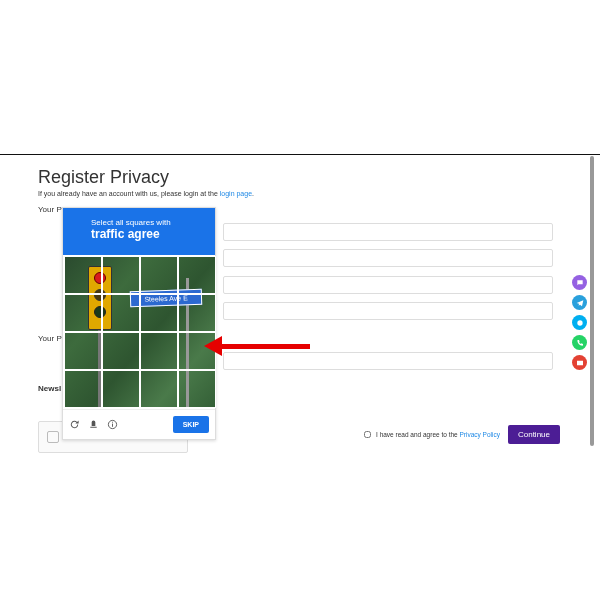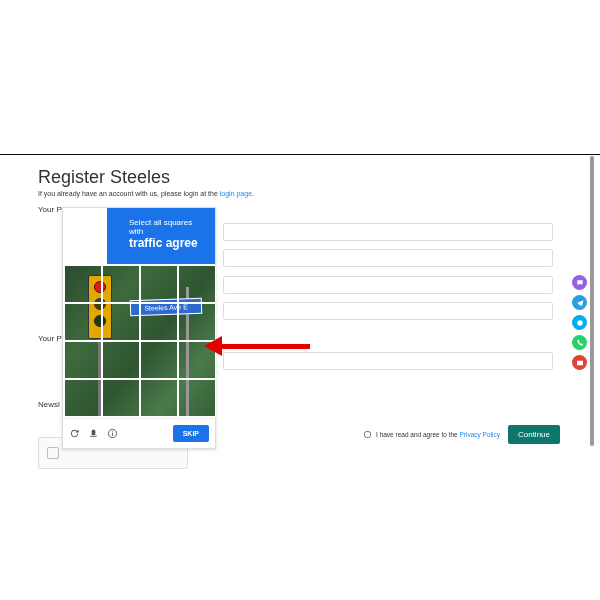--- a/index.html
+++ b/index.html
@@ -6,32 +6,32 @@
     body { font-family: Arial, Helvetica, sans-serif; background: #fff; width: 600px; height: 600px; overflow: hidden; position: relative; }
     .page-shell { position: absolute; top: 0; left: 0; right: 0; bottom: 0; }
     .blank-top { height: 155px; border-bottom: 1px solid #111; }
     .content-area { padding: 12px 38px 0 38px; position: relative; }
     .page-title { font-size: 18px; font-weight: 400; color: #333; margin-bottom: 2px; }
     .subtext { font-size: 7px; color: #333; margin-bottom: 8px; }
     .subtext a { color: #1e88e5; text-decoration: none; }
     .section-legend { font-size: 8px; color: #333; margin-bottom: 6px; }
     .form-row { margin-bottom: 6px; }
     .form-input { width: 330px; height: 18px; border: 1px solid #ddd; border-radius: 2px; font-size: 8px; padding: 0 5px; background: #fff; margin-left: 185px; }
-    .newsletter-label { font-size: 8px; color: #333; margin-top: 30px; display: block; }
+    .newsletter-label { font-size: 8px; color: #333; margin-top: 14px; display: block; font-weight: bold; }
     .recaptcha-stub { margin-top: 28px; width: 150px; height: 32px; border: 1px solid #ddd; border-radius: 2px; display: flex; align-items: center; padding-left: 8px; background: #fafafa; }
     .recaptcha-stub .chk { width: 12px; height: 12px; border: 1px solid #bbb; border-radius: 2px; }
     .bottom-bar { position: absolute; right: 40px; bottom: 156px; display: flex; align-items: center; gap: 8px; }
     .agree { font-size: 6.5px; color: #333; }
     .agree a { color: #1e88e5; text-decoration: none; }
     .agree-chk { width: 7px; height: 7px; vertical-align: middle; margin-right: 3px; }
-    .continue-btn { background: #0f766e; color: #fff; border: none; font-size: 8px; padding: 5px 10px; border-radius: 2px; cursor: pointer; }
+    .continue-btn { background: #4c1d95; color: #fff; border: none; font-size: 8px; padding: 5px 10px; border-radius: 2px; cursor: pointer; }
 
     
     .captcha { position: absolute; left: 62px; top: 207px; width: 154px; background: #fff; border: 1px solid #ddd; box-shadow: 0 1px 3px rgba(0,0,0,0.15); }
-    .captcha-head { background: #1a73e8; color: #fff; padding: 10px 10px 14px 22px; margin-left: 44px; }
+    .captcha-head { background: #1a73e8; color: #fff; padding: 10px 10px 14px 28px; }
     .captcha-l1 { font-size: 8px; font-weight: 400; }
     .captcha-l2 { font-size: 12px; font-weight: 700; }
     .captcha-grid { position: relative; width: 152px; height: 152px; margin: 1px; background: linear-gradient(130deg,#2a4a2e 0%,#3d6b3d 30%,#2e5530 55%,#4a7a4a 78%,#335f36 100%); }
     .grid-overlay { position: absolute; inset: 0; display: grid; grid-template-columns: repeat(4,1fr); grid-template-rows: repeat(4,1fr); }
     .grid-overlay div { border: 1px solid #fff; }
     .tl-body { position: absolute; left: 24px; top: 10px; width: 24px; height: 64px; background: #e0a800; border: 1px solid #333; border-radius: 2px; }
     .tl-red  { position: absolute; left: 30px; top: 16px; width: 12px; height: 12px; background: #d81d1d; border-radius: 50%; border: 1px solid #600; }
     .tl-amb  { position: absolute; left: 30px; top: 33px; width: 12px; height: 12px; background: #4a3a10; border-radius: 50%; border: 1px solid #333; }
     .tl-grn  { position: absolute; left: 30px; top: 50px; width: 12px; height: 12px; background: #1a3a1a; border-radius: 50%; border: 1px solid #222; }
     .tl-pole { position: absolute; left: 34px; top: 74px; width: 5px; height: 78px; background: #777; }
@@ -60,21 +60,21 @@
 
     .vscroll { position: absolute; top: 156px; right: 6px; width: 4px; height: 290px; background: #999; border-radius: 2px; }
   </style>
 </head>
 <body>
 
 <div class="page-shell">
   <div class="blank-top"></div>
 
   <div class="content-area">
-    <h1 class="page-title">Register Steeles</h1>
+    <h1 class="page-title">Register Privacy</h1>
     <p class="subtext">
       <span>If you already have an account with us, please login at the </span><a href="#">login page</a>.
     </p>
 
     <div class="section-legend">Your Personal Details</div>
 
     <div class="form-row"><input class="form-input" type="text" style=""></div>
     <div class="form-row"><input class="form-input" type="text" style=""></div>
     <div class="form-row"><input class="form-input" type="text" style=""></div>
     <div class="form-row"><input class="form-input" type="text" style=""></div>

